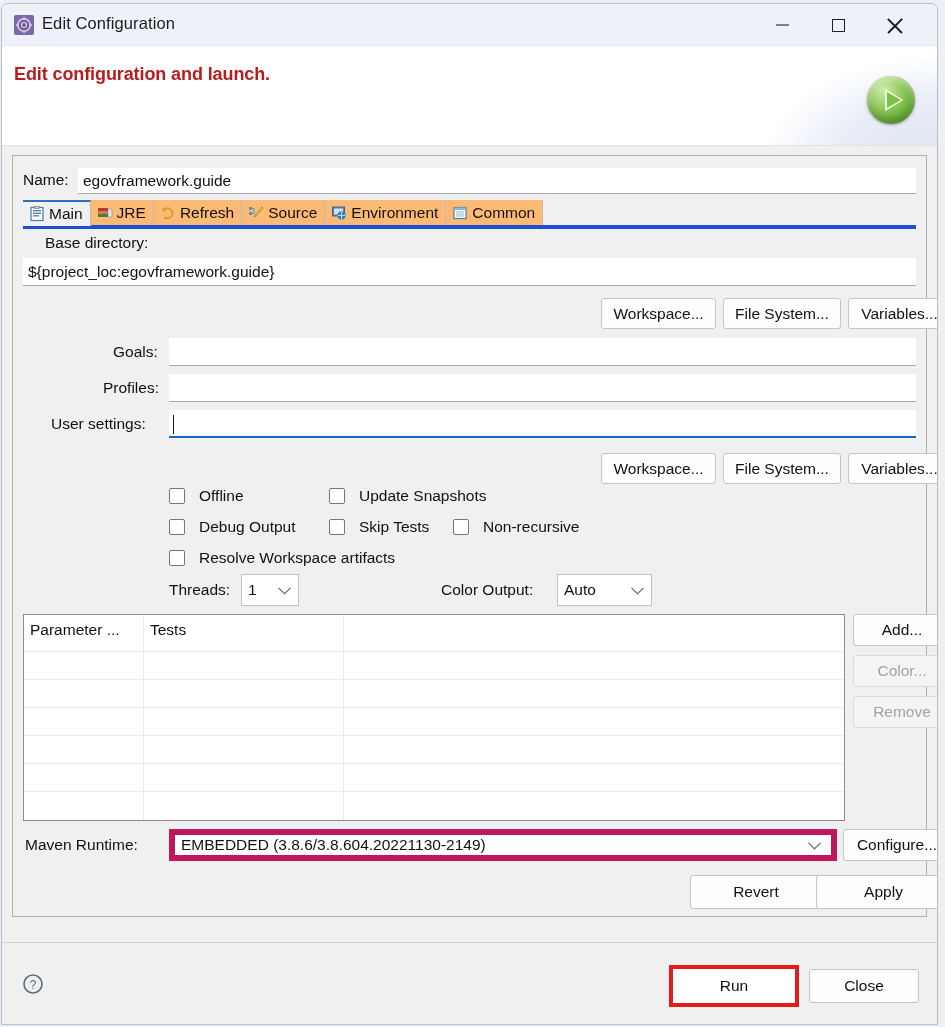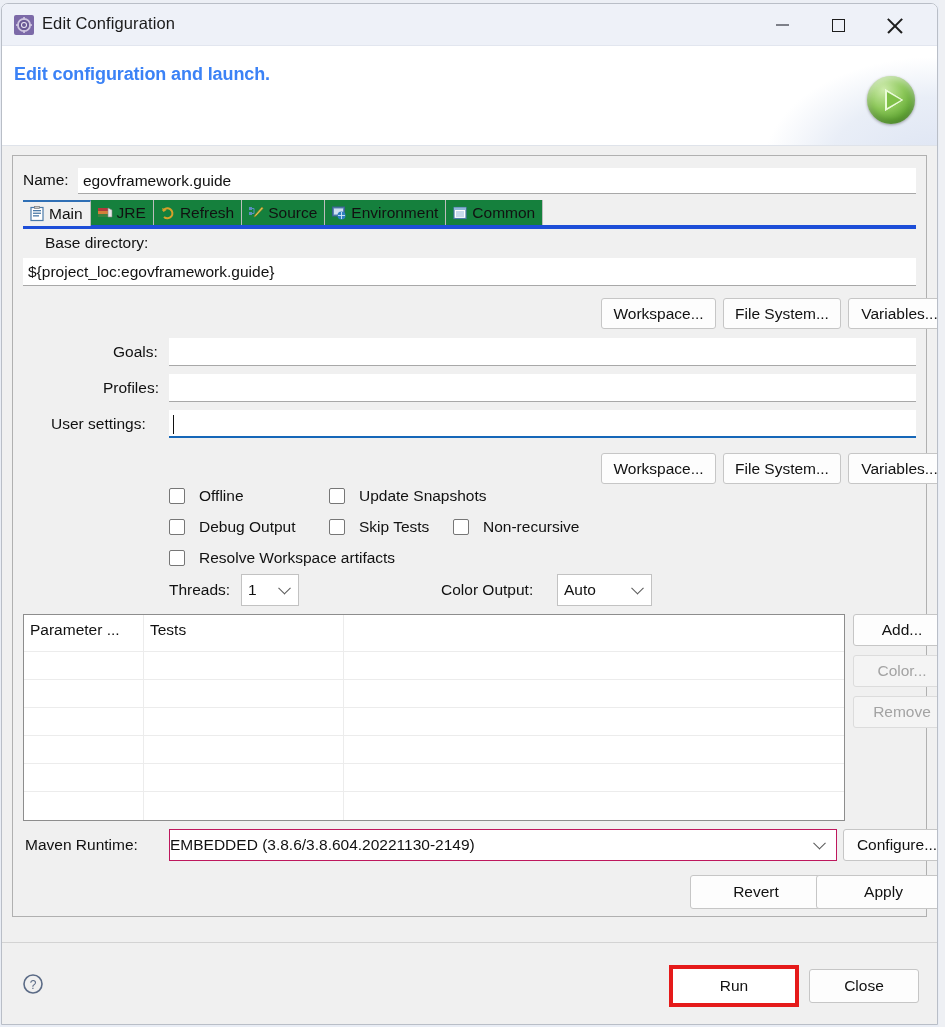--- a/index.html
+++ b/index.html
@@ -82,21 +82,21 @@
   
   .header {
     position: relative;
     height: 100px;
     background: #ffffff;
     border-bottom: 1px solid #dfe3ea;
     overflow: hidden;
   }
   .header-title {
     position: absolute; left: 12px; top: 18px;
-    font-size: 18px; font-weight: bold; color: #3b82f6;
+    font-size: 18px; font-weight: bold; color: #b91c1c;
     letter-spacing: -.1px;
   }
   .header-banner {
     position: absolute; right: 0; top: 0; width: 300px; height: 99px;
     background:
       radial-gradient(ellipse 240px 150px at 100% 120%, #dde4f3 0%, #e9eef7 45%, #ffffff 72%);
   }
   .run-badge {
     position: absolute; right: 22px; top: 30px;
     width: 48px; height: 48px; border-radius: 50%;
@@ -152,21 +152,21 @@
     position: absolute; left: 10px; right: 10px; top: 48px; height: 25px;
     border-bottom: 4px solid #1d4ed8;
     display: flex; align-items: flex-end;
   }
   .tab {
     position: relative;
     height: 25px;
     display: flex; align-items: center; gap: 4px;
     padding: 0 7px 0 6px;
     font-size: 15.5px; color: #111;
-    background: #15803d;
+    background: #fdba74;
     border-right: 1px solid #bdbdbd;
     cursor: default;
   }
   .tab.active {
     background: #f0f0f0;
     border-top: 2px solid #2f6fb5;
     border-right: 1px solid #bdbdbd;
     padding-top: 0;
     margin-bottom: -1px;
     height: 26px;
@@ -233,22 +233,23 @@
   .tbl-head .th {
     padding: 6px 0 0 6px;
     border-right: 1px solid #ececec;
     height: 36px;
   }
   .tbl-row { height: 28px; display: flex; border-top: 1px solid #ececec; }
   .tbl-row .td { border-right: 1px solid #ececec; height: 28px; }
 
   
   .mvn-dd {
-    position: absolute; background: #fff; border: 1px solid #be185d;
+    position: absolute; background: #fff; border: 6px solid #be185d;
     font-size: 15.5px; color: #111; display: flex; align-items: center;
+    padding-left: 6px;
   }
 
   
   .footer {
     position: absolute; left: 0; bottom: 0; width: 937px; height: 82px;
     background: #f0f0f0; border-top: 1px solid #d3d3d3;
   }
   .help-icon {
     position: absolute; left: 20px; top: 30px; width: 22px; height: 22px;
   }

